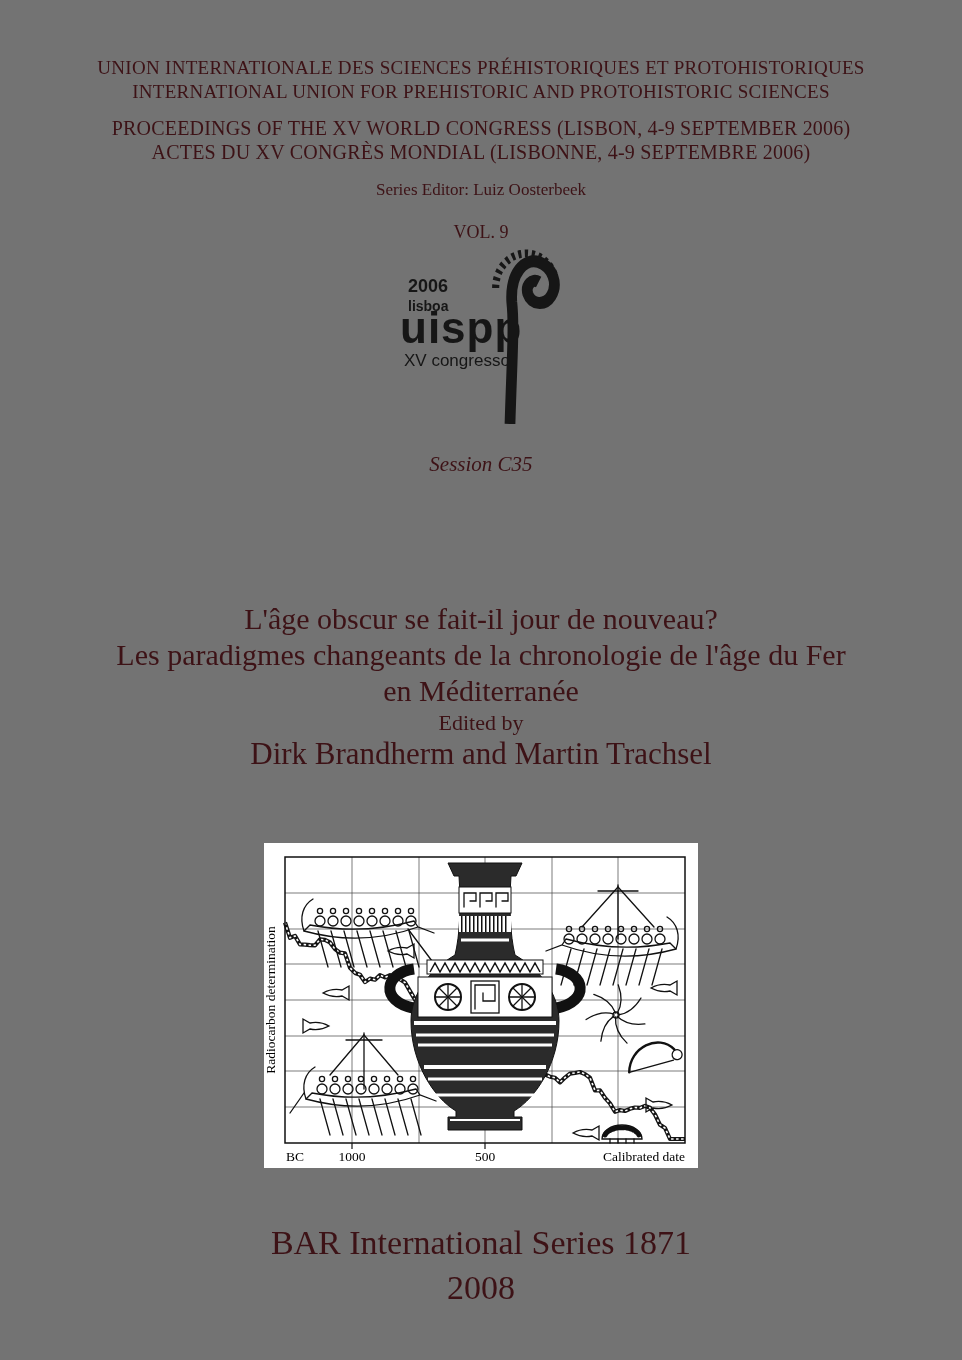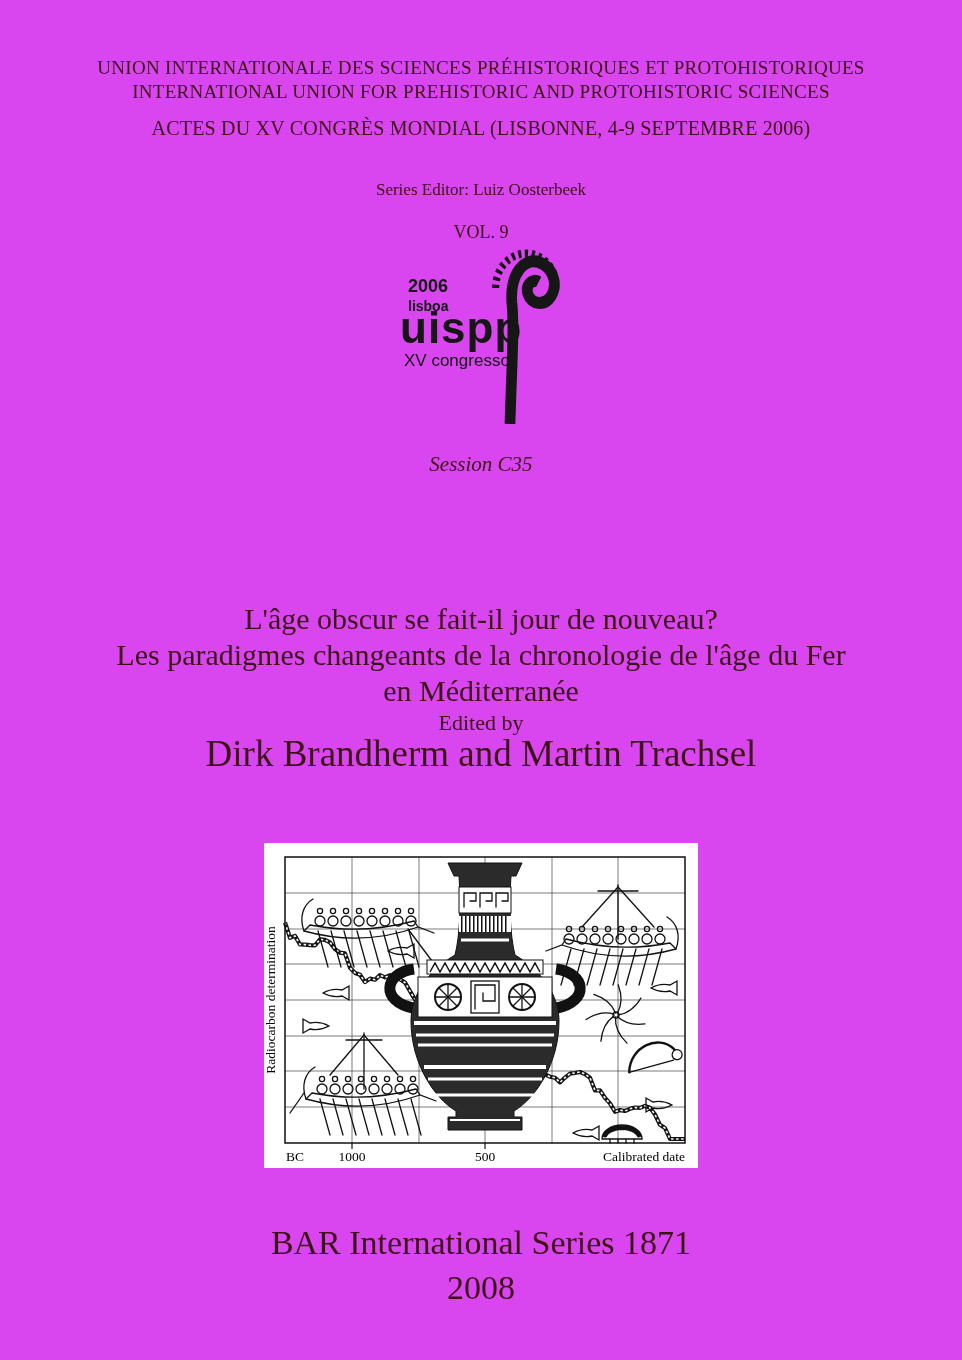--- a/index.html
+++ b/index.html
@@ -1,32 +1,32 @@
 <!DOCTYPE html>
 <html><head>
 <meta charset="utf-8">
 <style>
   * { margin:0; padding:0; box-sizing:border-box; }
   html,body { background:#ffffff; }
   .cover {
     position:relative; width:962px; height:1360px;
-    background:#d946ef; overflow:hidden;
+    background:#737373; overflow:hidden;
     font-family:"Liberation Serif", serif;
     color:#3d1216;
   }
   .ctr { position:absolute; left:0; width:100%; text-align:center; }
   .org      { top:56px;  font-size:19px; line-height:24px; letter-spacing:.3px; }
   .proc     { top:116px; font-size:20px; line-height:24px; letter-spacing:.2px; }
   .sered    { top:180px; font-size:17px; line-height:20px; }
   .vol      { top:222px; font-size:18px; line-height:20px; }
   .session  { top:452px; font-size:21px; line-height:24px;font-style:italic; }
   .title-en { top:472px; font-size:30px; line-height:35px; }
   .title-fr { top:568px; font-size:30px; line-height:36px;margin-top:33px; }
   .edby     { top:711px; font-size:22px; line-height:24px; }
-  .editors  { top:738px; font-size:37px; line-height:31px; }
+  .editors  { top:738px; font-size:31px; line-height:31px; }
   .barline  { top:1225px; font-size:34px; line-height:36px; }
   .pubyear  { top:1270px; font-size:34px; line-height:36px; }
 
   .logo { position:absolute; left:398px; top:248px; width:175px; height:182px;
           font-family:"Liberation Sans", sans-serif; color:#161616; }
   .logo span { position:absolute; display:block; }
   .lg-year  { left:10px; top:28px;  font-size:18px; font-weight:bold; }
   .lg-city  { left:10px; top:50px;  font-size:14px; font-weight:bold; }
   .lg-acro  { left:2px;  top:60px;  font-size:44px; line-height:40px; font-weight:bold; letter-spacing:1px; }
   .lg-cong  { left:6px;  top:103px; font-size:17px;text-align:center; }
@@ -43,20 +43,21 @@
 <body>
 
 <div class="cover">
 
   <div class="ctr org">
     <div>UNION INTERNATIONALE DES SCIENCES PRÉHISTORIQUES ET PROTOHISTORIQUES</div>
     <div>INTERNATIONAL UNION FOR PREHISTORIC AND PROTOHISTORIC SCIENCES</div>
   </div>
 
   <div class="ctr proc">
+    <div>PROCEEDINGS OF THE XV WORLD CONGRESS (LISBON, 4-9 SEPTEMBER 2006)</div>
     <div>ACTES DU XV CONGRÈS MONDIAL (LISBONNE, 4-9 SEPTEMBRE 2006)</div>
   </div>
 
   <div class="ctr sered">Series Editor: Luiz Oosterbeek</div>
   <div class="ctr vol">VOL. 9</div>
 
   <div class="logo">
     <span class="lg-year">2006</span>
     <span class="lg-city">lisboa</span>
     <span class="lg-acro">uispp</span>

